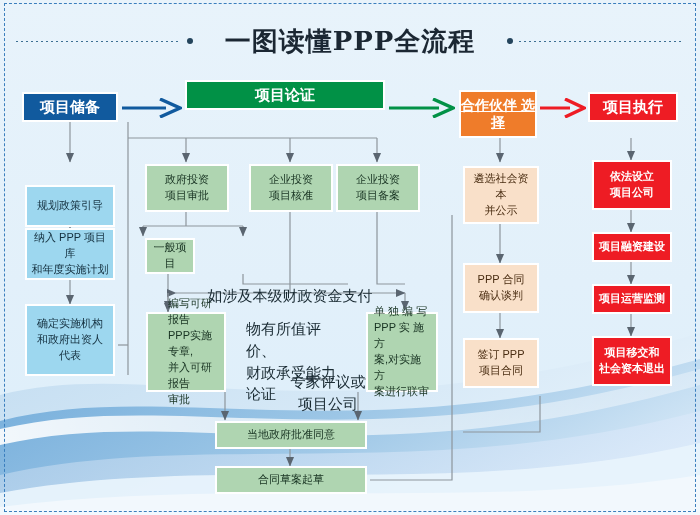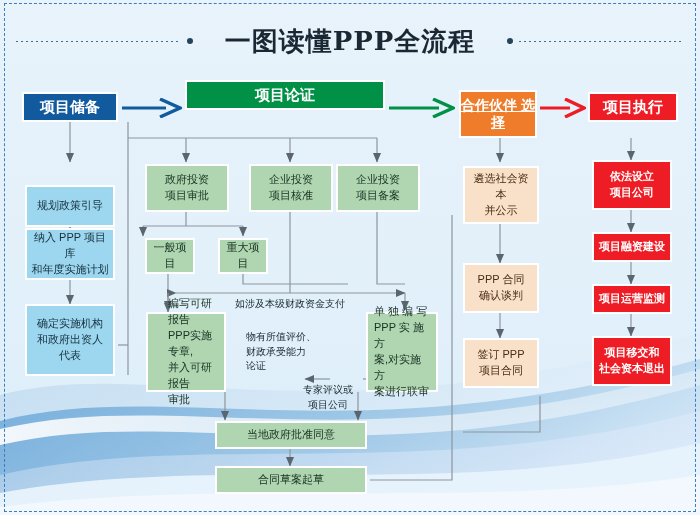--- a/index.html
+++ b/index.html
@@ -64,22 +64,22 @@
   .box.blue{background:#9dd7ef;color:#14303f;}
   .box.green{background:#afd5b1;color:#183322;}
   .box.orange{background:#f9e0c9;color:#4a2d12;}
   .box.red{background:#ee1c24;color:#ffffff;font-weight:bold;}
 
   
   .conn{position:absolute;left:0;top:0;width:700px;height:515px;z-index:3;}
 
   
   .flabel{
-    position:absolute;z-index:5;font-size:10px;line-height:1.45;
-    color:#1a2b33;text-align:center;white-space:pre-line;margin-top:12px;
+    position:absolute;z-index:5;font-size:15px;line-height:1.45;
+    color:#1a2b33;text-align:center;white-space:pre-line;
   }
 </style>
 </head>
 <body>
 
 <div id="page">
 
   <svg class="waves" viewBox="0 0 700 190" preserveAspectRatio="none">
     <defs>
       <linearGradient id="wv1" x1="0" y1="0" x2="1" y2="0.4">
@@ -215,21 +215,20 @@
 代表</div>
 
   <div class="box green" style="left:145px;top:164px;width:84px;height:48px;">政府投资
 项目审批</div>
   <div class="box green" style="left:249px;top:164px;width:84px;height:48px;">企业投资
 项目核准</div>
   <div class="box green" style="left:336px;top:164px;width:84px;height:48px;">企业投资
 项目备案</div>
 
   <div class="box green" style="left:145px;top:238px;width:50px;height:36px;">一般项目</div>
-  <div class="box green" style="left:218px;top:238px;width:50px;height:36px;">重大项目</div>
 
   <div class="box green" style="left:146px;top:312px;width:80px;height:80px;text-align:left;justify-content:flex-start;padding-left:20px;">编写可研报告
 PPP实施专章,
 并入可研报告
 审批</div>
   <div class="box green" style="left:366px;top:312px;width:72px;height:80px;text-align:left;justify-content:flex-start;padding-left:6px;">单 独 编 写
 PPP 实 施 方
 案,对实施方
 案进行联审</div>
 

